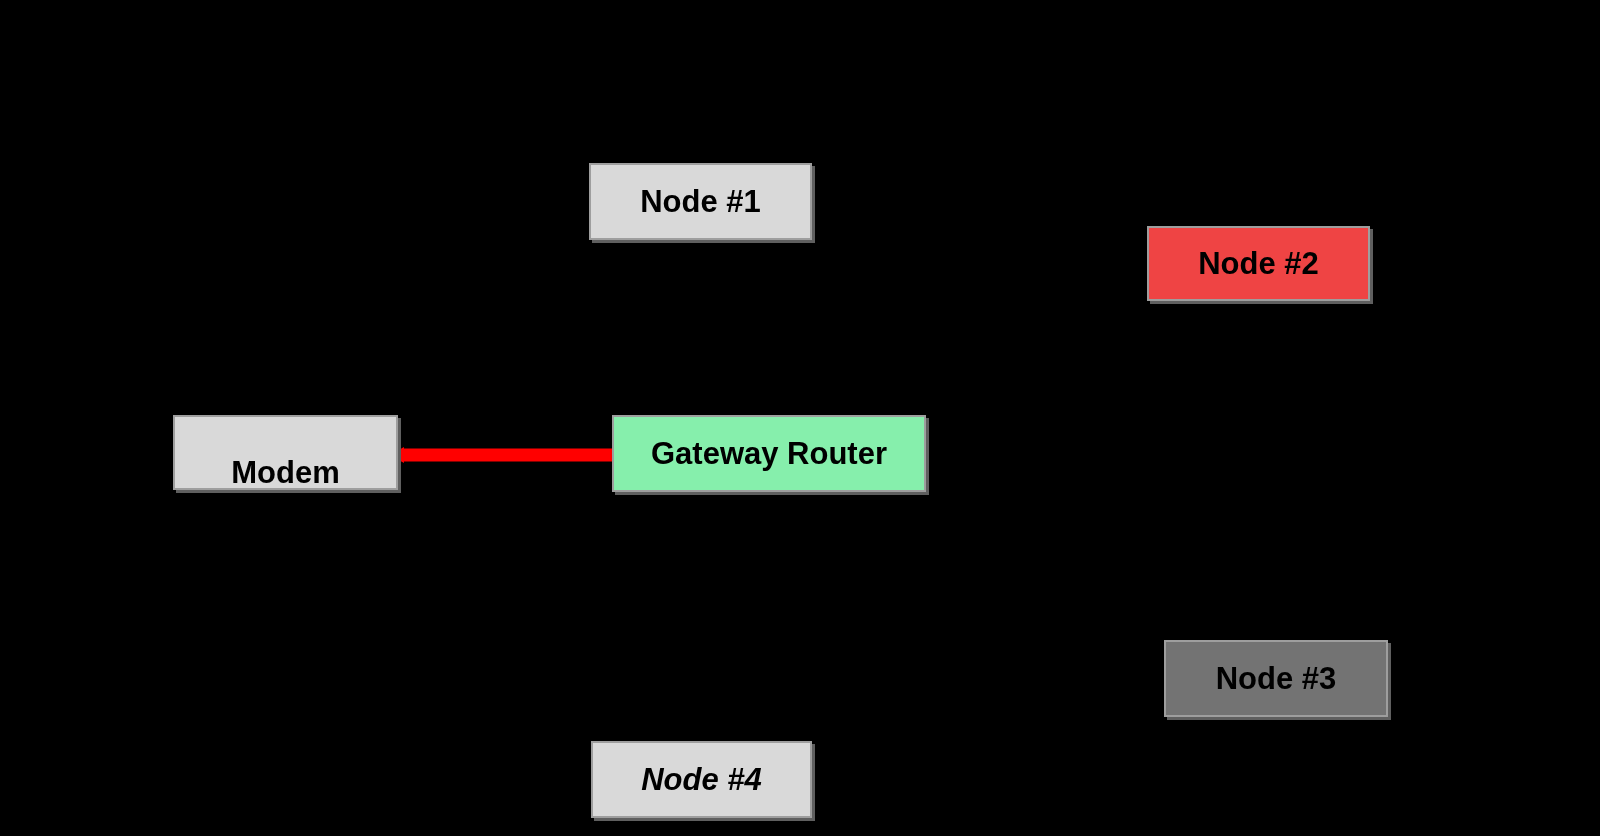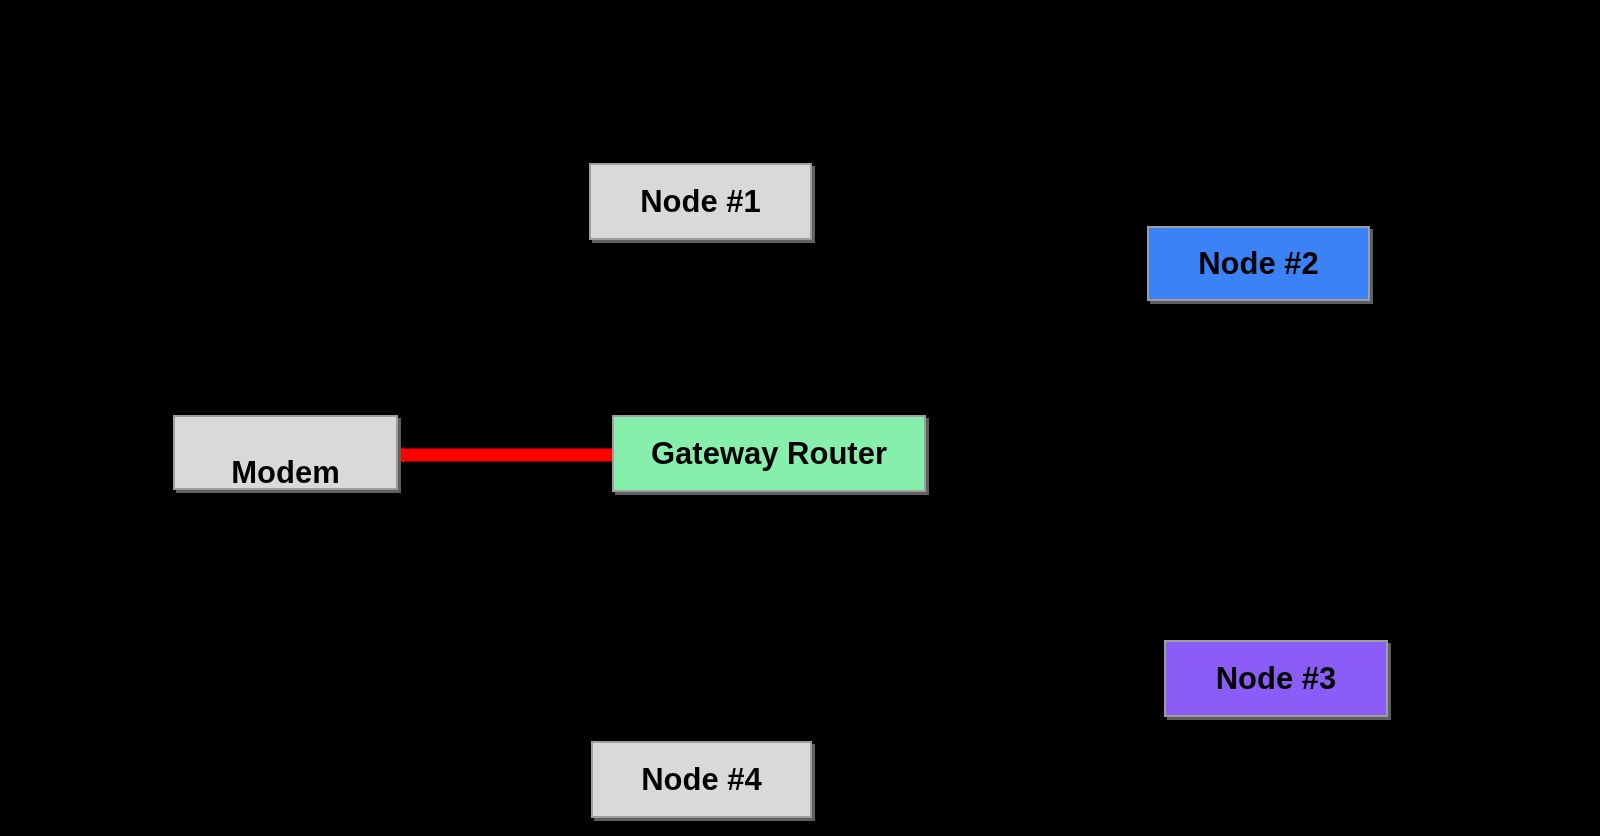--- a/index.html
+++ b/index.html
@@ -47,33 +47,33 @@
       <g>
         <line x1="612" y1="455" x2="404" y2="455" stroke="#ff0000" stroke-width="13"></line>
         <polygon points="390,455 404,447 404,463" fill="#ff0000"></polygon>
       </g>
     </svg>
 
   <div class="node" style="left: 589px; top: 163px; width: 223px; height: 77px; background: rgb(217, 217, 217); border-color: rgb(158, 158, 158); box-shadow: rgb(95, 95, 95) 3px 3px 0px; color: rgb(0, 0, 0);">
     <span class="node-label">Node #1</span>
   </div>
 
-  <div class="node" style="left: 1147px; top: 226px; width: 223px; height: 75px; background: #3b82f6; border-color: rgb(158, 158, 158); box-shadow: rgb(95, 95, 95) 3px 3px 0px; color: rgb(0, 0, 0);">
+  <div class="node" style="left: 1147px; top: 226px; width: 223px; height: 75px; background: #ef4444; border-color: rgb(158, 158, 158); box-shadow: rgb(95, 95, 95) 3px 3px 0px; color: rgb(0, 0, 0);">
     <span class="node-label">Node #2</span>
   </div>
 
   <div class="node" style="left: 173px; top: 415px; width: 225px; height: 75px; background: rgb(217, 217, 217); border-color: rgb(158, 158, 158); box-shadow: rgb(95, 95, 95) 3px 3px 0px; color: rgb(0, 0, 0); align-items: flex-end;">
     <span class="node-label">Modem</span>
   </div>
 
   <div class="node" style="left: 612px; top: 415px; width: 314px; height: 77px; background: #86efac; border-color: rgb(158, 158, 158); box-shadow: rgb(95, 95, 95) 3px 3px 0px; color: rgb(0, 0, 0);">
     <span class="node-label">Gateway Router</span>
   </div>
 
-  <div class="node" style="left: 1164px; top: 640px; width: 224px; height: 77px; background: #8b5cf6; border-color: rgb(158, 158, 158); box-shadow: rgb(95, 95, 95) 3px 3px 0px; color: rgb(0, 0, 0);">
+  <div class="node" style="left: 1164px; top: 640px; width: 224px; height: 77px; background: #737373; border-color: rgb(158, 158, 158); box-shadow: rgb(95, 95, 95) 3px 3px 0px; color: rgb(0, 0, 0);">
     <span class="node-label">Node #3</span>
   </div>
 
-  <div class="node" style="left: 591px; top: 741px; width: 221px; height: 77px; background: rgb(217, 217, 217); border-color: rgb(158, 158, 158); box-shadow: rgb(95, 95, 95) 3px 3px 0px; color: rgb(0, 0, 0);">
+  <div class="node" style="left: 591px; top: 741px; width: 221px; height: 77px; background: rgb(217, 217, 217); border-color: rgb(158, 158, 158); box-shadow: rgb(95, 95, 95) 3px 3px 0px; color: rgb(0, 0, 0); font-style: italic;">
     <span class="node-label">Node #4</span>
   </div>
 
 </div>
 
 </body></html>

